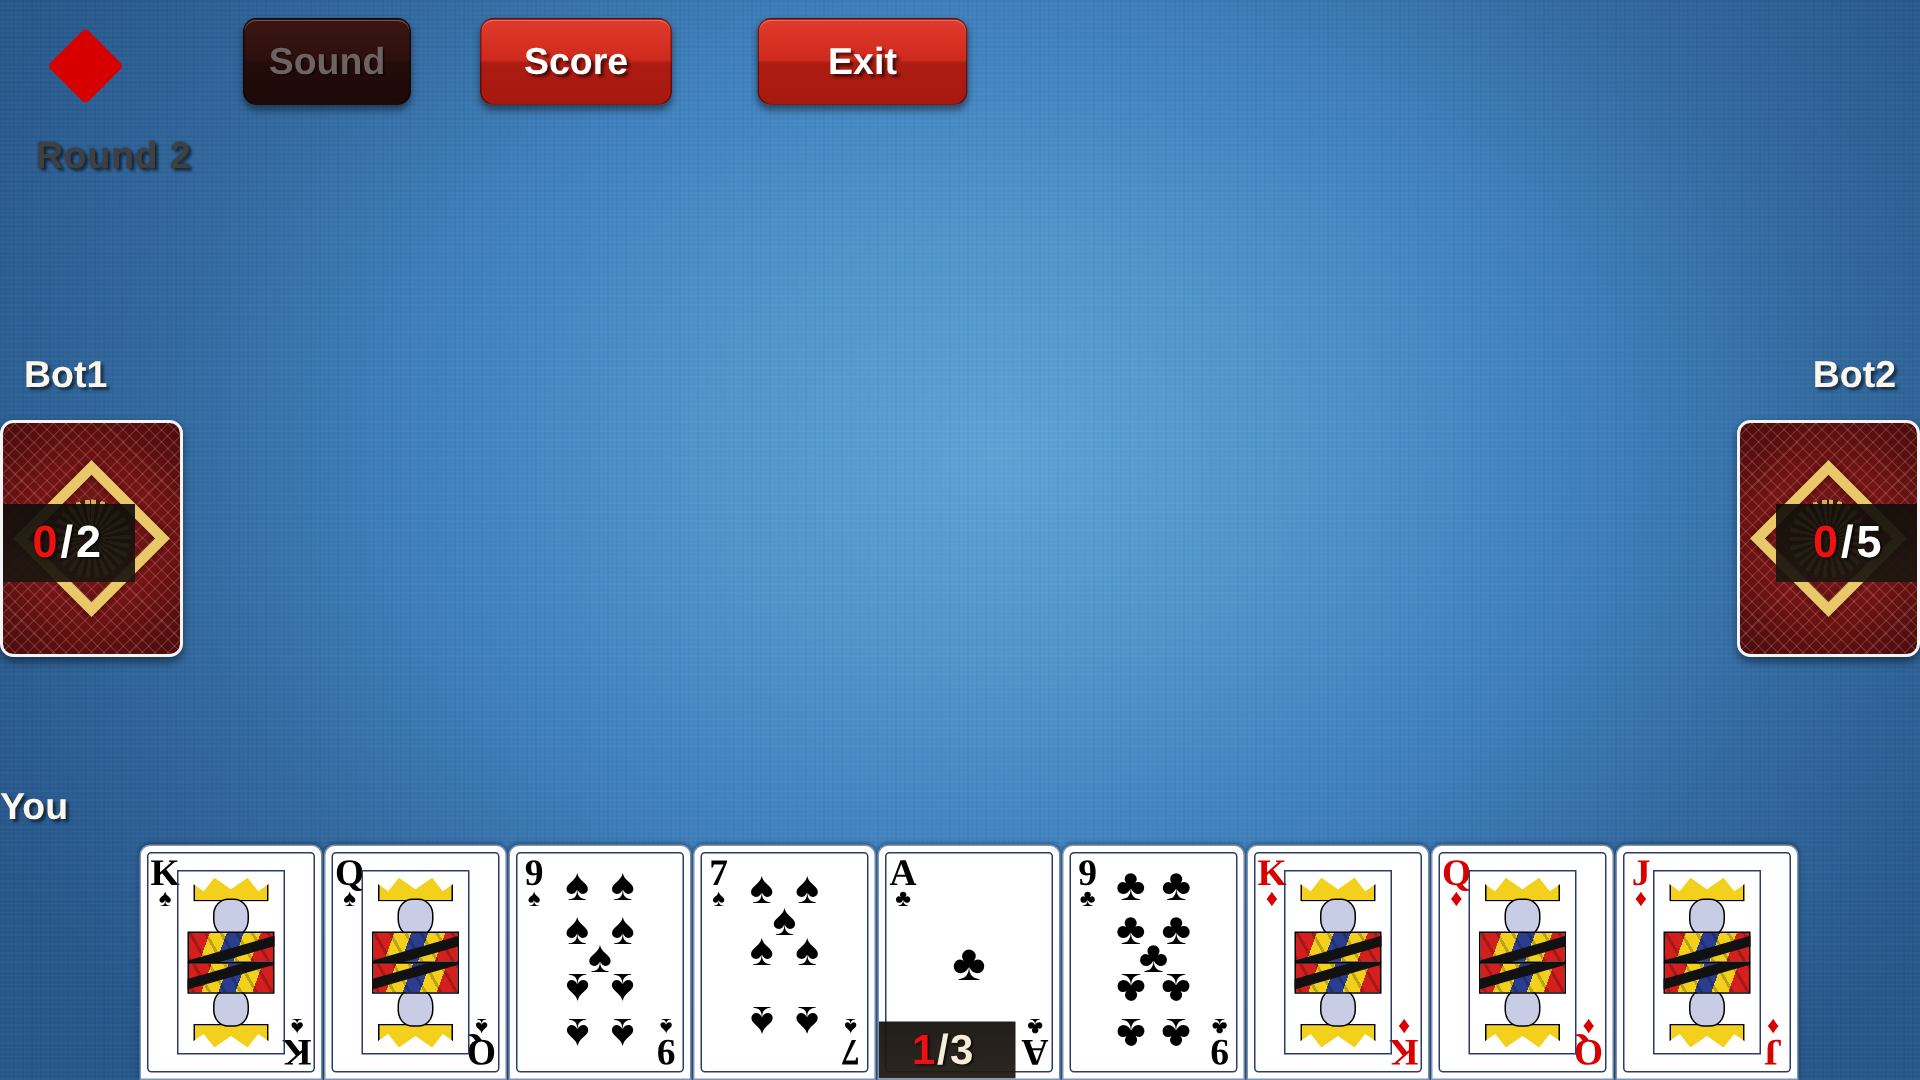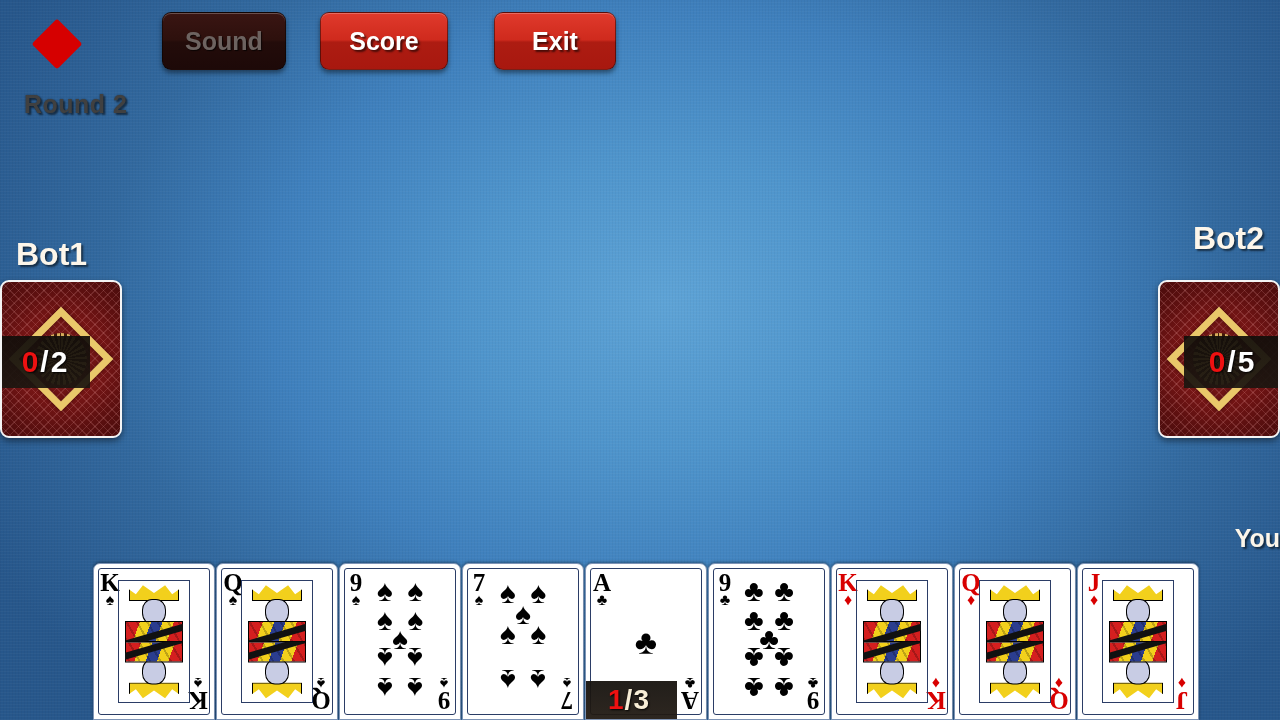--- a/index.html
+++ b/index.html
@@ -50,32 +50,32 @@
     background: linear-gradient(180deg, #e03a2c 0%, #cf2a1d 48%, #ad1c12 52%, #a8180f 100%);
     color:#ffffff;
     text-shadow: 2px 2px 2px rgba(0,0,0,.6);
     text-align: center;
   }
   .btn-disabled {
     background: linear-gradient(180deg, #3a1512 0%, #2d100d 48%, #230c0a 52%, #1d0908 100%);
     color:#6d6360;
     text-shadow: 1px 1px 1px rgba(0,0,0,.7);
   }
-  #btn-sound { left:162px; width:124px; }
+  #btn-sound { left:162px; width:112px; }
   #btn-score { left:320px; width:128px; }
-  #btn-exit  { left:494px; width:122px; }
+  #btn-exit  { left:505px; width:140px; }
 
   
   .bot-name {
     position:absolute;
-    font-size:32px; font-weight:bold; color:#fdf6ea;
+    font-size:25px; font-weight:bold; color:#fdf6ea;
     text-shadow: 2px 2px 2px rgba(0,0,0,.55);
   }
   #bot1-name { left:16px; top:236px; }
-  #bot2-name { right:16px; top:220px; }
+  #bot2-name { right:16px; top:236px; }
 
   .card-back {
     position:absolute; top:280px;
     width:122px; height:158px;
     border-radius:9px;
     border:2px solid #f4f4f4;
     background:
       radial-gradient(circle at 50% 50%, #8f1c1c 0%, #7a1616 38%, #5d1010 72%, #4a0c0c 100%);
     box-shadow: 0 3px 6px rgba(0,0,0,.45);
     overflow:hidden;
@@ -116,21 +116,21 @@
   }
   #bot1-score-strip { left:-8px; width:96px; justify-content:center; padding-left:6px; }
   #bot2-score-strip { right:-26px; width:120px; justify-content:center; padding-right:24px; }
   .sc-won  { color:#ee1111; text-shadow: 1px 1px 2px rgba(0,0,0,.9); }
   .sc-sep  { color:#ffffff; text-shadow: 1px 1px 2px rgba(0,0,0,.9); margin:0 1px; }
   .sc-bid  { color:#ffffff; text-shadow: 1px 1px 2px rgba(0,0,0,.9); }
 
   
   #you-label {
     position:absolute; left:0; right:0; top:524px;
-    text-align:right;
+    text-align:left;
     font-size:25px; font-weight:bold; color:#fdf6ea;
     text-shadow: 2px 2px 2px rgba(0,0,0,.55);
   }
 
   #hand {
     position:absolute; left:93px; top:563px;
     display:flex;
   }
   .card {
     position:relative;

